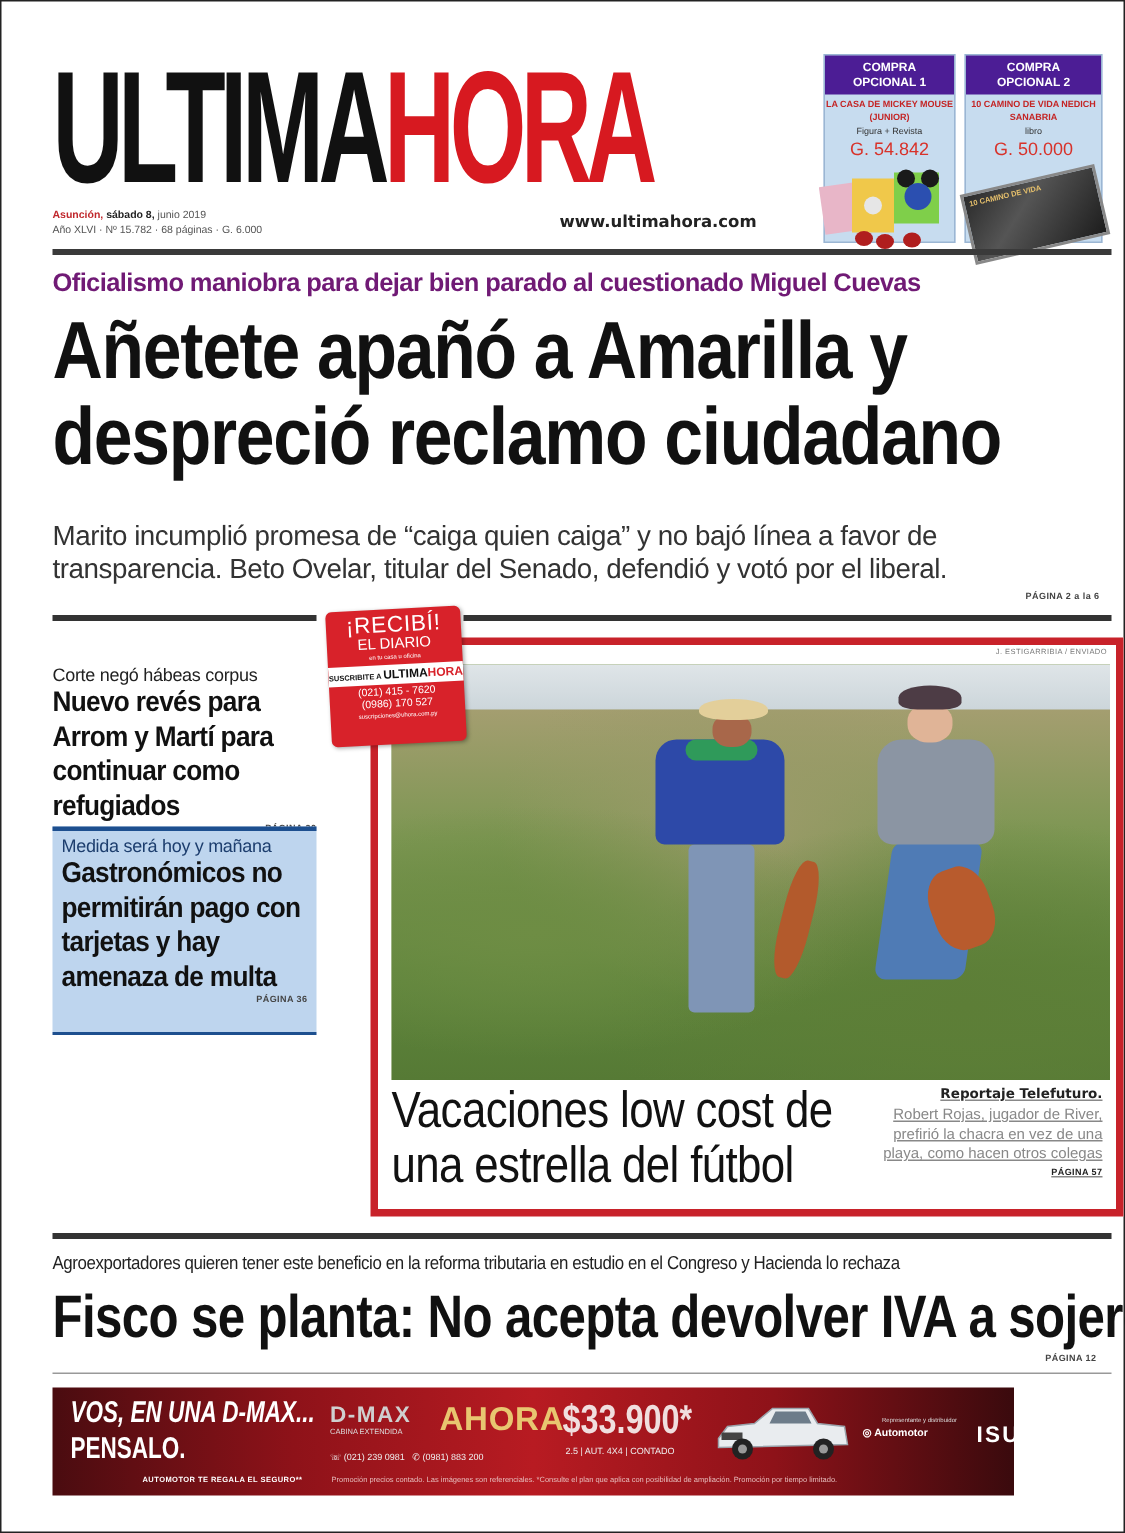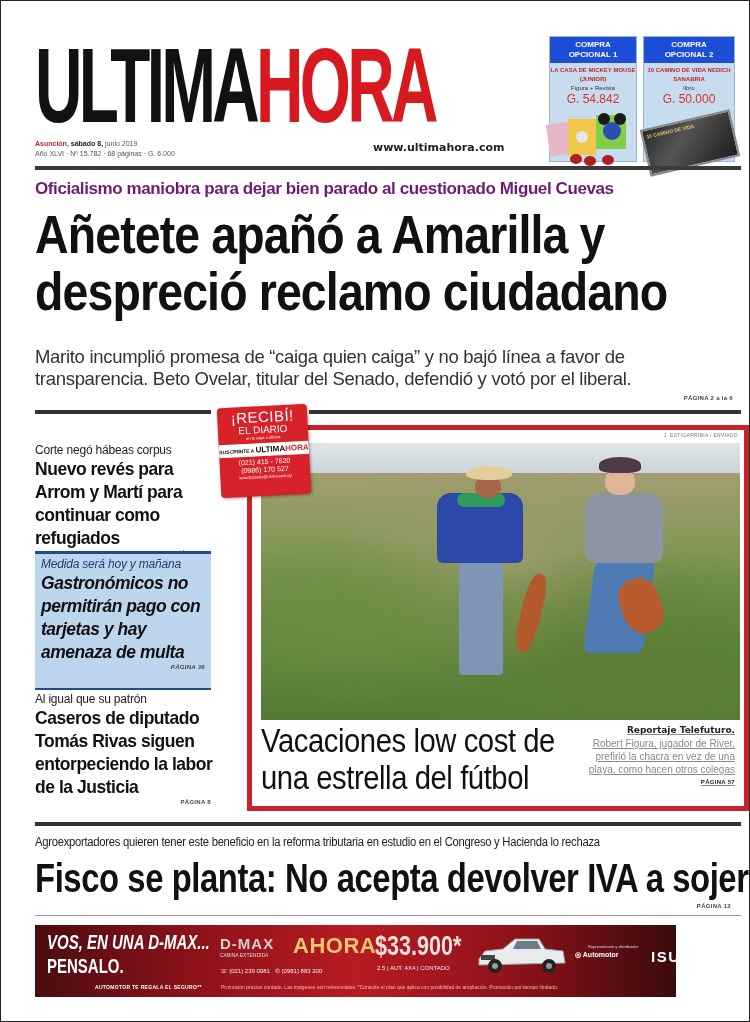--- a/index.html
+++ b/index.html
@@ -13,42 +13,42 @@
   .logo .l1 { color: #111; }
   .logo .l2 { color: #d71920; }
   .meta { position: absolute; left: 34px; top: 138px; font-size: 7px; color: #555; line-height: 10px; }
   .meta .city { color: #c0282d; font-weight: 700; }
   .meta .day { font-weight: 700; color: #222; }
   .url { position: absolute; left: 372px; top: 140px; font-size: 11px; font-weight: 700; color: #222; font-family: "DejaVu Sans", sans-serif; }
   .masthead-rule { position: absolute; left: 34px; top: 165px; width: 706px; height: 4px; background: #3a3a3a; }
 
   
   .promo { position: absolute; top: 35px; width: 88px; height: 126px; background: #c7dcef; border: 1px solid #9bb6d3; }
-  .promo .ph { background: #1d4ed8; color: #fff; font-size: 8px; font-weight: 700; text-align: center; line-height: 10px; padding: 3px 2px; height: 26px; }
+  .promo .ph { background: #4c1d95; color: #fff; font-size: 8px; font-weight: 700; text-align: center; line-height: 10px; padding: 3px 2px; height: 26px; }
   .promo .pt { color: #c42525; font-size: 6px; text-align: center; line-height: 9px; margin-top: 3px; font-weight: 700; }
   .promo .ps { color: #333; font-size: 6px; text-align: center; line-height: 9px; }
   .promo .pp { color: #d8322a; font-size: 12px; text-align: center; line-height: 13px; }
   .promo-img1 { position: absolute; left: 545px; top: 110px; width: 100px; height: 55px; }
   .promo-img2 { position: absolute; left: 643px; top: 118px; width: 92px; height: 48px; transform: rotate(-13deg); background: linear-gradient(135deg,#2a2a2a,#555 40%,#1d1d1d); border: 2px solid #888; }
   .promo-img2 .bt { color: #e6c06c; font-size: 5px; padding: 3px; font-weight: 700; }
 
   
   .kicker { position: absolute; left: 34px; top: 178px; font-size: 17px; font-weight: 700; color: #701a75; letter-spacing: -0.4px; white-space: nowrap; }
   .headline { position: absolute; left: 34px; top: 205px; font-size: 54px; line-height: 57px; font-weight: 700; color: #111; white-space: nowrap; letter-spacing: -1px; transform: scaleX(0.86); transform-origin: left top; }
   .deck { position: absolute; left: 34px; top: 345px; width: 720px; font-size: 18.5px; line-height: 22px; color: #333; letter-spacing: -0.3px; white-space: nowrap; }
   .pg { font-size: 6px; font-weight: 700; color: #444; letter-spacing: 0.3px; }
   .lead-pg { position: absolute; right: 16px; top: 394px; }
   .rule-thick { position: absolute; height: 4px; background: #333; }
 
   
   .brief { position: absolute; left: 34px; width: 176px; }
   .brief .bk { font-size: 12px; color: #222; letter-spacing: -0.2px; white-space: nowrap; }
   .brief .bh { font-size: 19px; line-height: 23px; font-weight: 700; color: #111; letter-spacing: -0.5px; transform: scaleX(0.92); transform-origin: left top; width: 195px; }
   .brief .bp { text-align: right; margin-top: 1px; }
-  .brief.blue { background: #bed5ee; padding: 3px 6px 3px 6px; border-top: 3px solid #1d4f8f; font-style: italic; }
+  .brief.blue { background: #bed5ee; padding: 3px 6px 3px 6px; border-top: 3px solid #1d4f8f; }
   .col-rule { position: absolute; left: 34px; width: 176px; height: 3px; }
 
   
   .sub-tag { position: absolute; left: 218px; top: 405px; width: 90px; height: 90px; transform: rotate(-3deg); background: #d8222a; border-radius: 4px; box-shadow: 1px 1px 3px rgba(0,0,0,0.35); color: #fff; text-align: center; z-index: 5; overflow: hidden; }
   .sub-tag .st1 { font-size: 15px; line-height: 16px; margin-top: 3px; letter-spacing: 0.5px; }
   .sub-tag .st2 { font-size: 10px; line-height: 10px; }
   .sub-tag .st3 { font-size: 4px; line-height: 6px; }
   .sub-tag .st4 { background: #fff; color: #111; font-size: 5px; font-weight: 700; margin: 2px 0; padding: 2px 0; }
   .sub-tag .st4 b { font-size: 8px; }
   .sub-tag .st4 .r { color: #d8222a; }
@@ -173,25 +173,20 @@
     <div class="bk">Corte negó hábeas corpus</div>
     <div class="bh">Nuevo revés para Arrom y Martí para continuar como refugiados</div>
     <div class="pg bp">PÁGINA 30</div>
   </div>
   <div class="brief blue" style="top:550px; height:137px;">
     <div class="bk" style="color:#1d3e6e">Medida será hoy y mañana</div>
     <div class="bh">Gastronómicos no permitirán pago con tarjetas y hay amenaza de multa</div>
     <div class="pg bp">PÁGINA 36</div>
   </div>
   <div class="col-rule" style="top:687px; background:#1d4f8f; height:2px;"></div>
-  <div class="brief" style="top:691px;">
-    <div class="bk">Al igual que su patrón</div>
-    <div class="bh">Caseros de diputado Tomás Rivas siguen entorpeciendo la labor de la Justicia</div>
-    <div class="pg bp">PÁGINA 8</div>
-  </div>
 
   <div class="feature">
     <div class="credit">J. ESTIGARRIBIA / ENVIADO</div>
     <div class="photo">
       <div class="sky"></div>
       <div class="field"></div>
       <div class="person p1-legs"></div>
       <div class="person p1-body"></div>
       <div class="person p1-collar"></div>
       <div class="person p1-head"></div>
@@ -202,21 +197,21 @@
       <div class="person p2-hat"></div>
       <div class="person root"></div>
       <div class="person root2"></div>
     </div>
     <div class="fhead">
       <div>Vacaciones low cost de</div>
       <div>una estrella del fútbol</div>
     </div>
     <div class="fside">
       <div class="fk">Reportaje Telefuturo.</div>
-      <div>Robert Figura, jugador de River, prefirió la chacra en vez de una playa, como hacen otros colegas</div>
+      <div>Robert Rojas, jugador de River, prefirió la chacra en vez de una playa, como hacen otros colegas</div>
       <div class="pg">PÁGINA 57</div>
     </div>
   </div>
 
   <div class="sub-tag">
     <div class="st1">¡RECIBÍ!</div>
     <div class="st2">EL DIARIO</div>
     <div class="st3">en tu casa u oficina</div>
     <div class="st4"><span>SUSCRIBITE A</span> <b>ULTIMA</b><b class="r">HORA</b></div>
     <div class="st5">(021) 415 - 7620</div>

